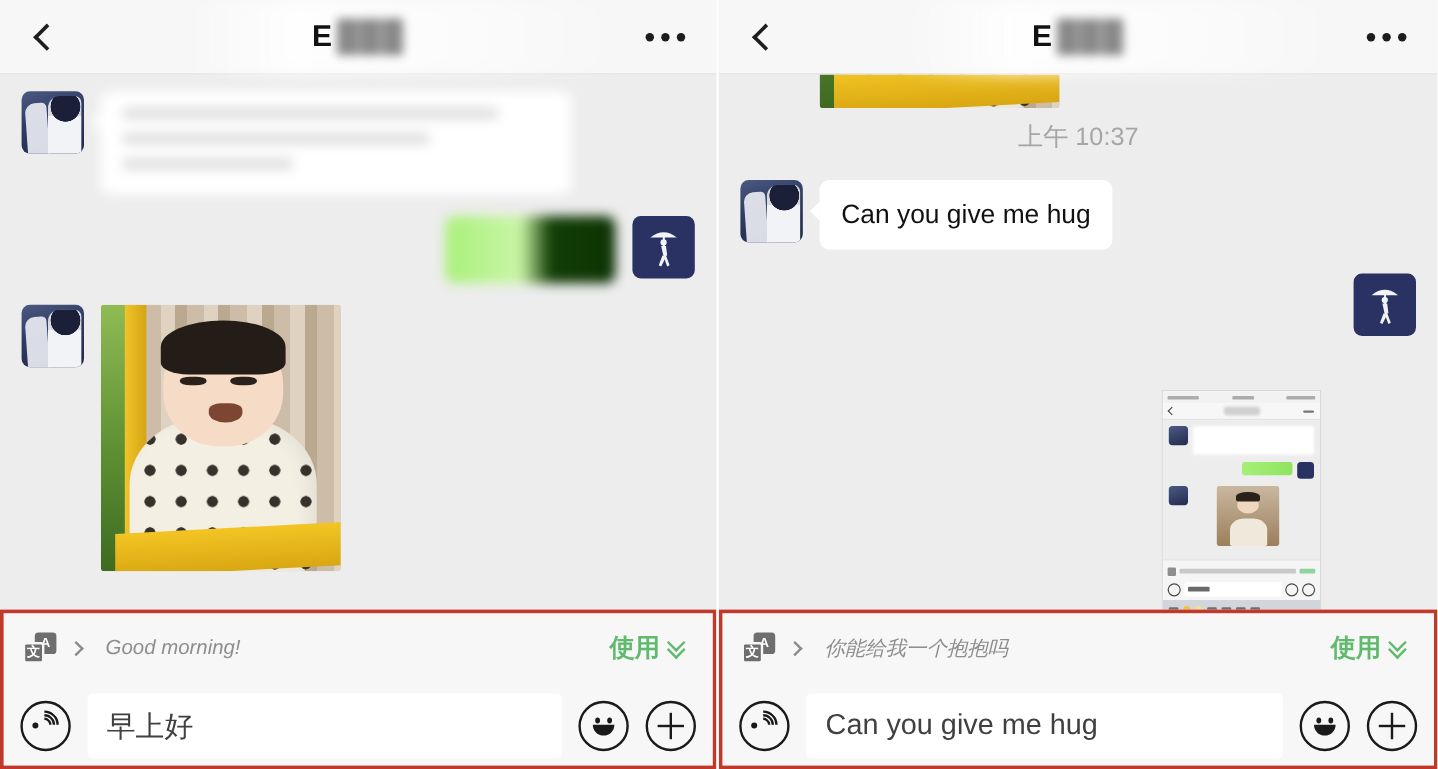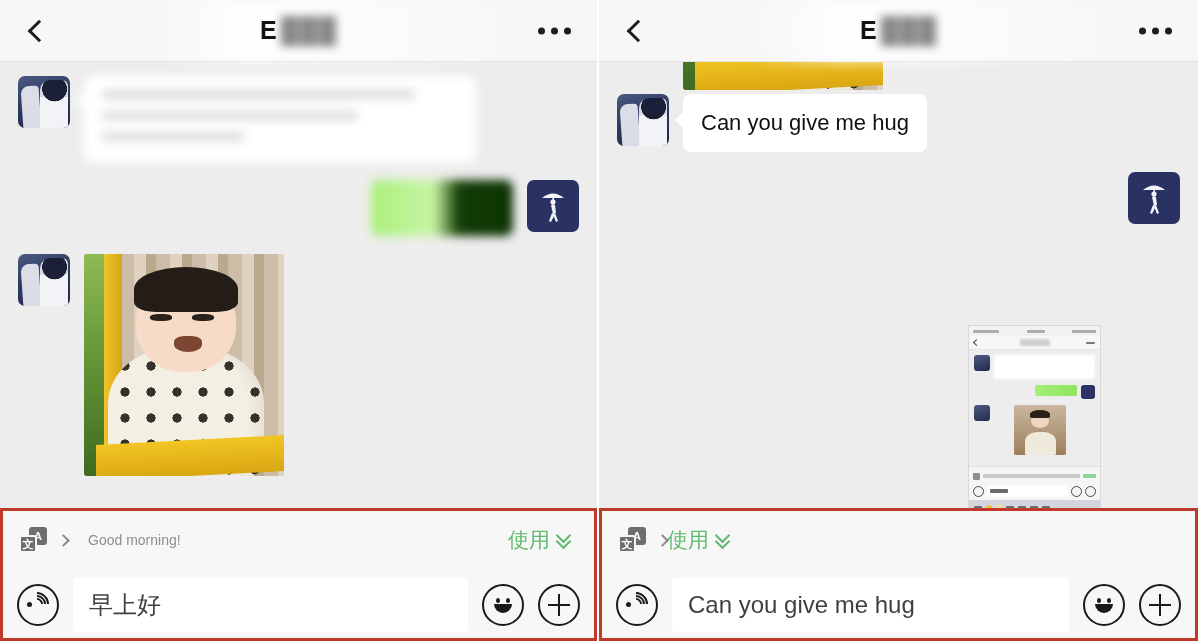--- a/index.html
+++ b/index.html
@@ -166,25 +166,25 @@
     display:flex; align-items:center; justify-content:center;
     font-size: 11px; color:#fff; font-weight:700; line-height:1;
   }
   .tr-icon .sq.back { right: 0; top: 0; background:#6e6e6e; }
   .tr-icon .sq.front { left: 0; bottom: 0; background:#6e6e6e; border:2px solid #f7f7f7; }
   .tr-chev {
     width: 9px; height: 9px; border-top: 2px solid #8b8b8b; border-right: 2px solid #8b8b8b;
     transform: rotate(45deg); margin: 0 0 0 12px;
   }
   .suggest-text {
-    flex: 1; margin-left: 20px; font-size: 14px; color: #8e8e8e;
-    white-space: nowrap; overflow: hidden; text-overflow: ellipsis;
+    flex: 1; margin-left: 20px; font-size: 17px; color: #8e8e8e;
+    white-space: nowrap; overflow: hidden; text-overflow: ellipsis; font-style: italic;
   }
   .use-btn { display: flex; align-items: center; gap: 8px; }
-  .use-label { font-size: 21px; color: #5fba6e; }
+  .use-label { font-size: 21px; color: #5fba6e; font-weight: bold; }
   .dbl-chev { position: relative; width: 14px; height: 16px; }
   .dbl-chev i {
     position: absolute; left: 0; width: 11px; height: 11px;
     border-right: 2px solid #5fba6e; border-bottom: 2px solid #5fba6e;
     transform: rotate(45deg);
   }
   .dbl-chev i:nth-child(1) { top: -2px; }
   .dbl-chev i:nth-child(2) { top: 4px; }
 
   .inputrow { height: 72px; display: flex; align-items: center; padding: 0 14px; gap: 14px; }
@@ -418,20 +418,21 @@
             <div class="curtain"></div>
             <div class="greenleaf"></div>
             <div class="chairpost"></div>
             <div class="body"></div>
             <div class="dots"></div>
             <div class="chair"></div>
           </div>
         </div>
       </div>
 
+      <div class="timestamp">上午 10:37</div>
 
       <div class="row in">
         <div class="avatar photo"></div>
         <div class="bubble in">Can you give me hug</div>
       </div>
 
       <div class="row out" style="margin-top:20px;">
         <div style="width:133px;height:238px"></div>
         <div class="avatar walker" style="margin-left:14px;">
           <svg class="walker-svg" viewBox="0 0 34 40">
@@ -546,20 +547,21 @@
     </div>
 
 
     <div class="composer">
       <div class="suggest">
         <div class="tr-icon">
           <span class="sq back">A</span>
           <span class="sq front">文</span>
         </div>
         <span class="tr-chev"></span>
+        <div class="suggest-text">你能给我一个抱抱吗</div>
         <div class="use-btn">
           <span class="use-label">使用</span>
           <span class="dbl-chev">
               <i></i>
               <i></i>
             </span>
         </div>
       </div>
       <div class="inputrow">
         <div class="circ-icon">

